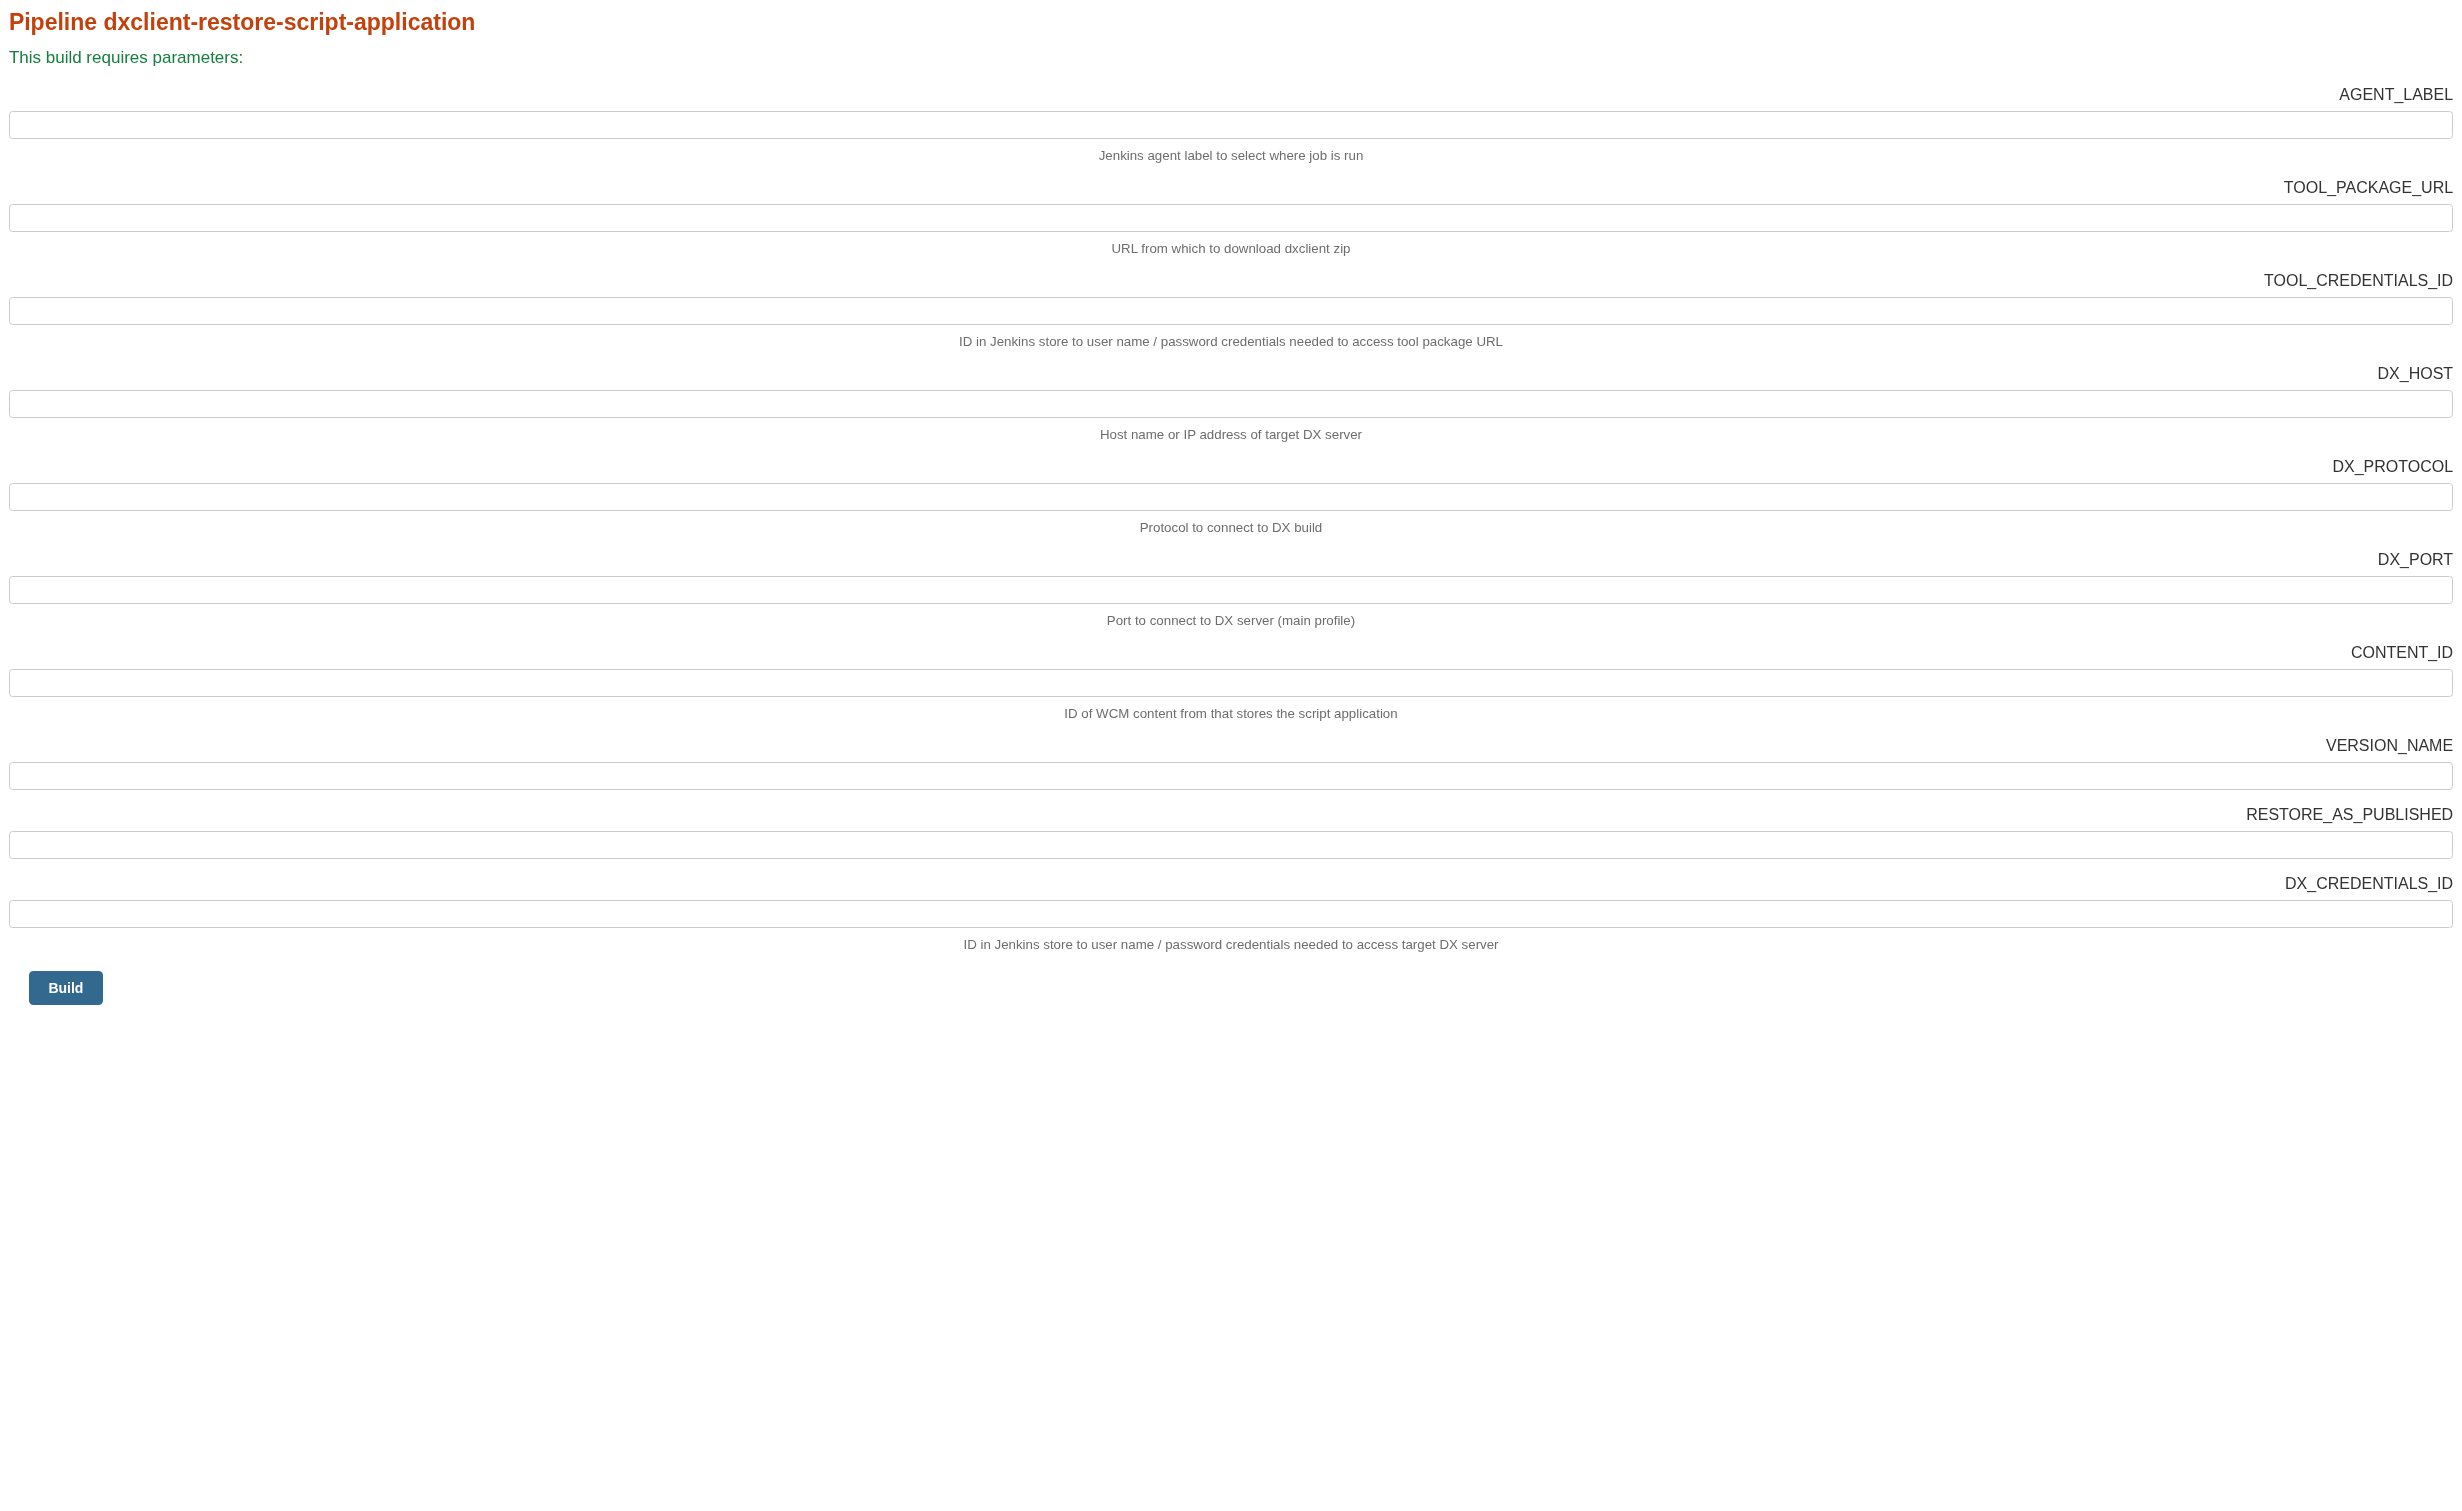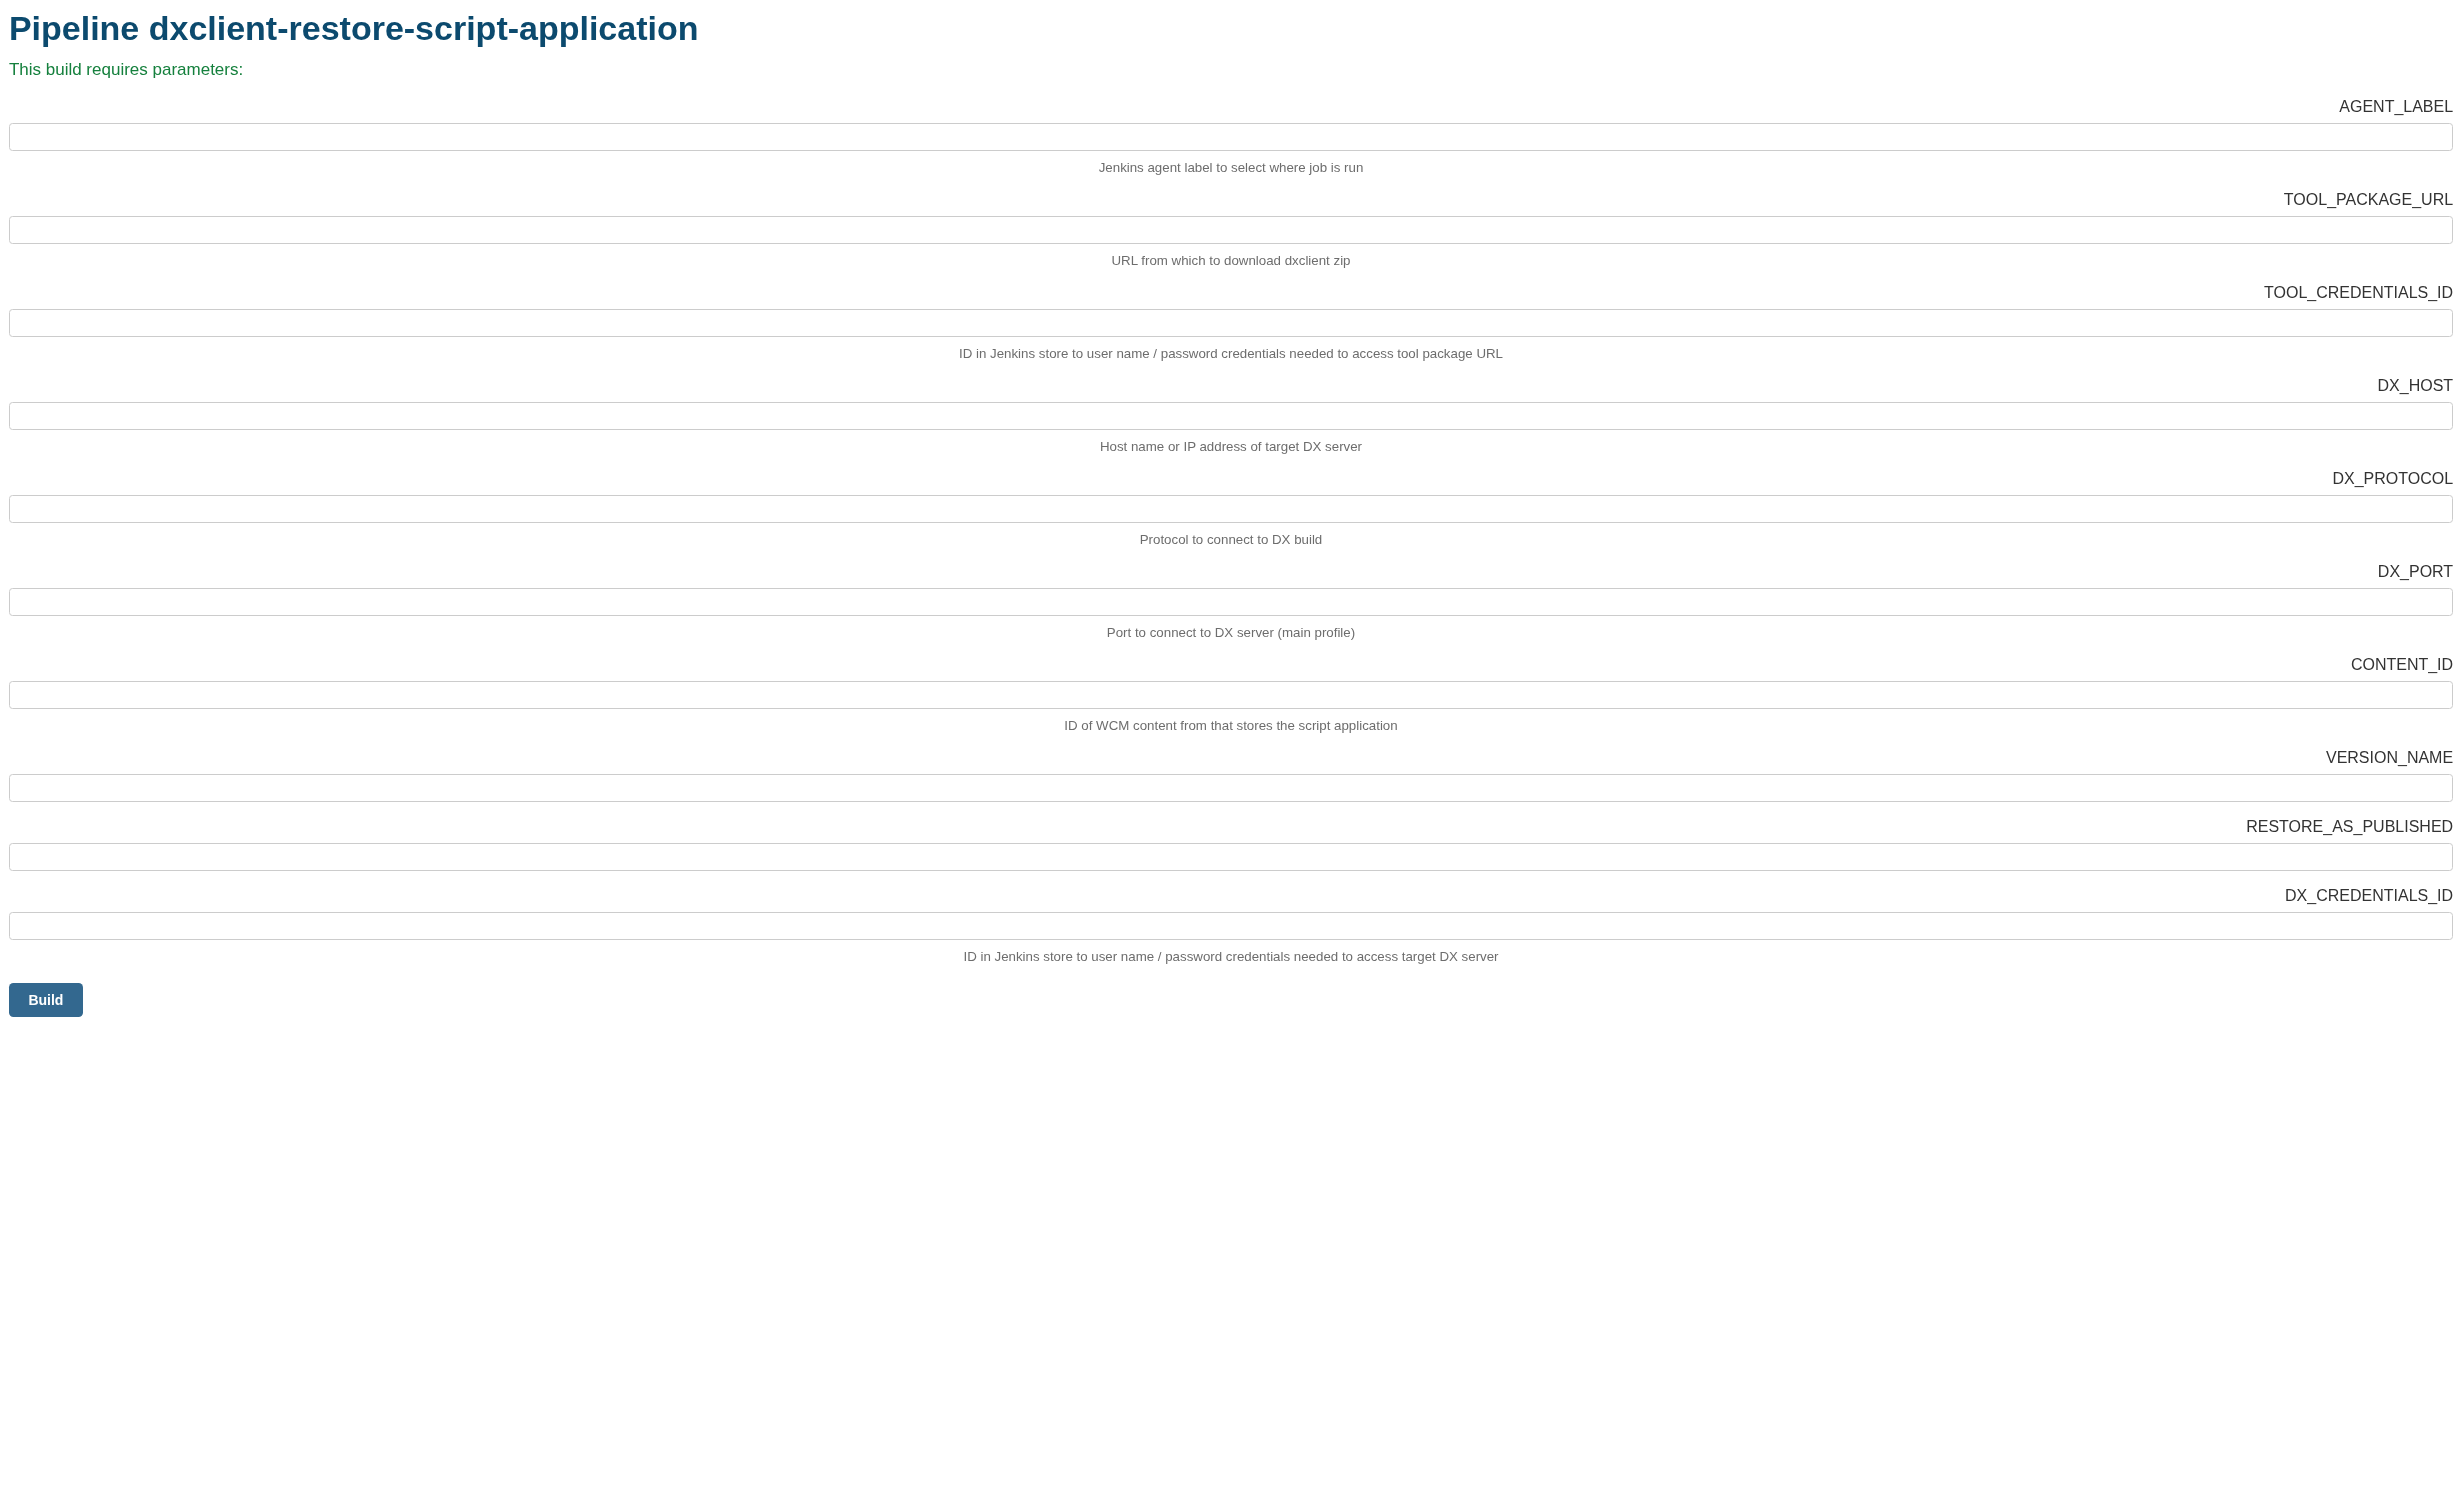--- a/index.html
+++ b/index.html
@@ -7,23 +7,23 @@
       margin: 0;
       padding: 0;
     }
     body {
       font-family: -apple-system, BlinkMacSystemFont, "Segoe UI", Helvetica, Arial, sans-serif;
       background: #ffffff;
       padding: 8.9px 8.9px 17.7px 8.9px;
       color: #333;
     }
     h1 {
-      font-size: 34px;
+      font-size: 23px;
       font-weight: 700;
-      color: #0c4a6e;
+      color: #c2410c;
       margin-bottom: 12.4px;
     }
     .subtitle {
       font-size: 17px;
       color: #15803d;
       margin-bottom: 17.7px;
     }
     .param-group {
       margin-bottom: 16px;
     }
@@ -52,21 +52,21 @@
     }
     .build-button {
       background: #33688f;
       color: #ffffff;
       border: none;
       border-radius: 4.4px;
       padding: 8.9px 19.5px;
       font-size: 14px;
       font-weight: 600;
       cursor: pointer;
-      margin-left: 0;
+      margin-left: 20px;
       margin-top: 3.5px;
     }
   </style>
 </head>
 <body>
 
 
 
 <h1>Pipeline dxclient-restore-script-application</h1>
 <div class="subtitle">This build requires parameters:</div>

